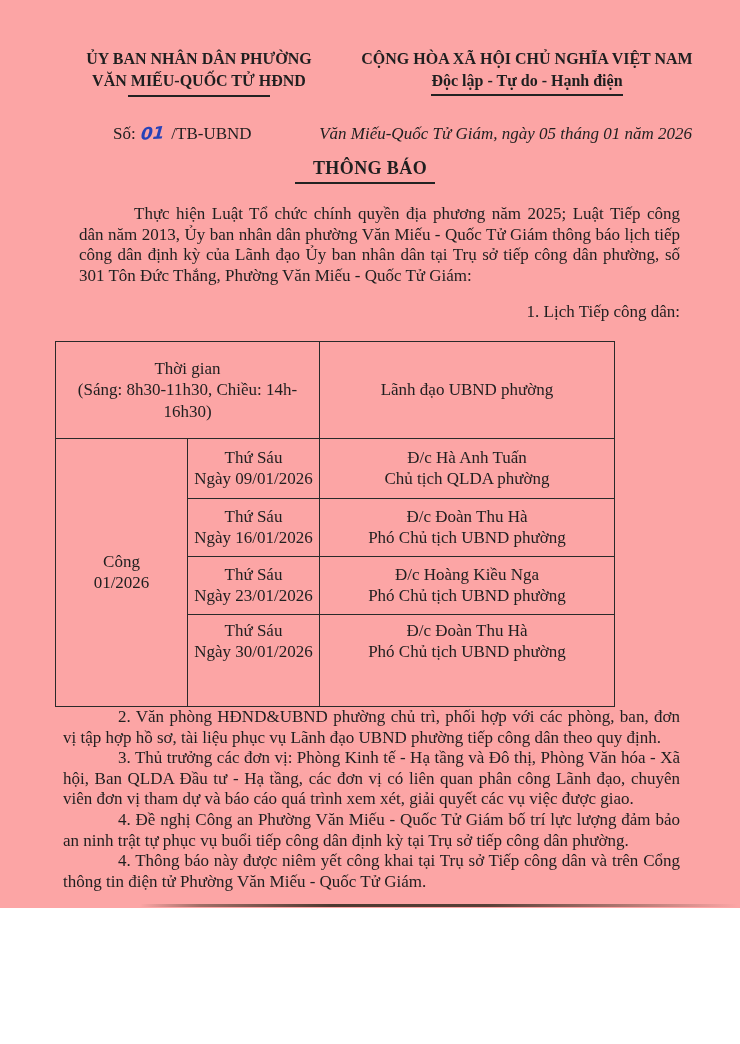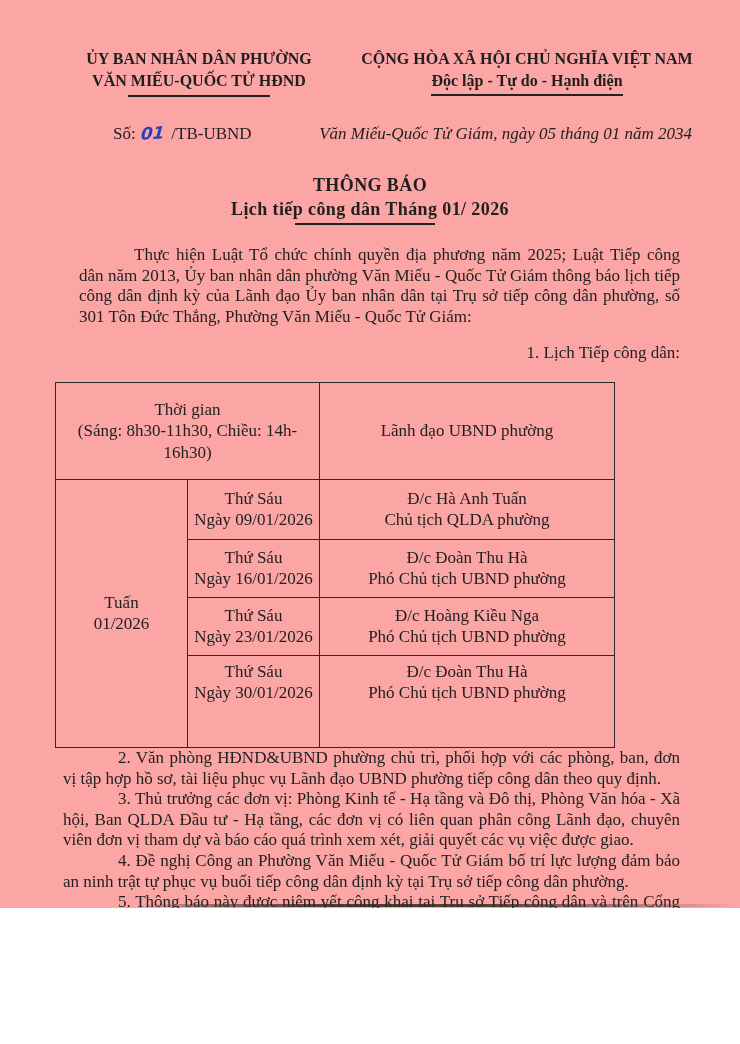--- a/index.html
+++ b/index.html
@@ -69,21 +69,21 @@
     display: inline-block;
     transform: rotate(-3deg) skewX(-8deg);
     margin: 0 7px 0 5px;
   }
   .dateline {
     font-style: italic;
   }
 
   
   .title-block {
-    margin-top: 29px;
+    margin-top: 12px;
     text-align: center;
     font-weight: bold;
     font-size: 18px;
     line-height: 24px;
     letter-spacing: 0.4px;
   }
   .title-rule {
     width: 140px;
     height: 2px;
     background: #222222;
@@ -175,46 +175,45 @@
       <div>
         <span class="motto-underline">Độc lập - Tự do - Hạnh điện</span>
       </div>
     </div>
   </header>
 
   <div class="number-row">
     <div>
       <span>Số:</span><span class="handwritten-number">01</span><span>/TB-UBND</span>
     </div>
-    <div class="dateline">Văn Miếu-Quốc Tử Giám, ngày 05 tháng 01 năm 2034</div>
+    <div class="dateline">Văn Miếu-Quốc Tử Giám, ngày 05 tháng 01 năm 2026</div>
   </div>
 
   <div class="title-block">
     <div>THÔNG BÁO</div>
-    <div>Lịch tiếp công dân Tháng 01/ 2026</div>
     <div class="title-rule"></div>
   </div>
 
   <div class="body-text">
     <p class="intro-para">Thực hiện Luật Tổ chức chính quyền địa phương năm 2025; Luật Tiếp công dân năm 2013, Ủy ban nhân dân phường Văn Miếu - Quốc Tử Giám thông báo lịch tiếp công dân định kỳ của Lãnh đạo Ủy ban nhân dân tại Trụ sở tiếp công dân phường, số 301 Tôn Đức Thắng, Phường Văn Miếu - Quốc Tử Giám:</p>
     <p class="section-heading">1. Lịch Tiếp công dân:</p>
   </div>
 
   <table class="schedule">
     <tbody>
         <tr class="hdr-row">
       <td colspan="2" class="time-header-cell">
         <div>Thời gian</div>
         <div>(Sáng: 8h30-11h30, Chiều: 14h-16h30)</div>
       </td>
       <td class="col-leader">Lãnh đạo UBND phường</td>
     </tr>
     <tr class="body-row body-row-first">
       <td rowspan="4" class="col-month month-cell">
-        <div>Tuấn</div>
+        <div>Công</div>
         <div>01/2026</div>
       </td>
       <td class="col-day">
         <div>Thứ Sáu</div>
         <div>Ngày 09/01/2026</div>
       </td>
       <td class="col-leader">
         <div>Đ/c Hà Anh Tuấn</div>
         <div>Chủ tịch QLDA phường</div>
       </td>
@@ -249,18 +248,18 @@
         <div>Phó Chủ tịch UBND phường</div>
       </td>
     </tr>
   </tbody>
     </table>
 
   <div class="body-text closing-paras">
     <p>2. Văn phòng HĐND&amp;UBND phường chủ trì, phối hợp với các phòng, ban, đơn vị tập hợp hồ sơ, tài liệu phục vụ Lãnh đạo UBND phường tiếp công dân theo quy định.</p>
     <p>3. Thủ trưởng các đơn vị: Phòng Kinh tế - Hạ tầng và Đô thị, Phòng Văn hóa - Xã hội, Ban QLDA Đầu tư - Hạ tầng, các đơn vị có liên quan phân công Lãnh đạo, chuyên viên đơn vị tham dự và báo cáo quá trình xem xét, giải quyết các vụ việc được giao.</p>
     <p>4. Đề nghị Công an Phường Văn Miếu - Quốc Tử Giám bố trí lực lượng đảm bảo an ninh trật tự phục vụ buổi tiếp công dân định kỳ tại Trụ sở tiếp công dân phường.</p>
-    <p>5. Thông báo này được niêm yết công khai tại Trụ sở Tiếp công dân và trên Cổng thông tin điện tử Phường Văn Miếu - Quốc Tử Giám.</p>
+    <p>4. Thông báo này được niêm yết công khai tại Trụ sở Tiếp công dân và trên Cổng thông tin điện tử Phường Văn Miếu - Quốc Tử Giám.</p>
   </div>
 
   <div class="scan-edge"></div>
 
 </div>
 
 </body></html>

